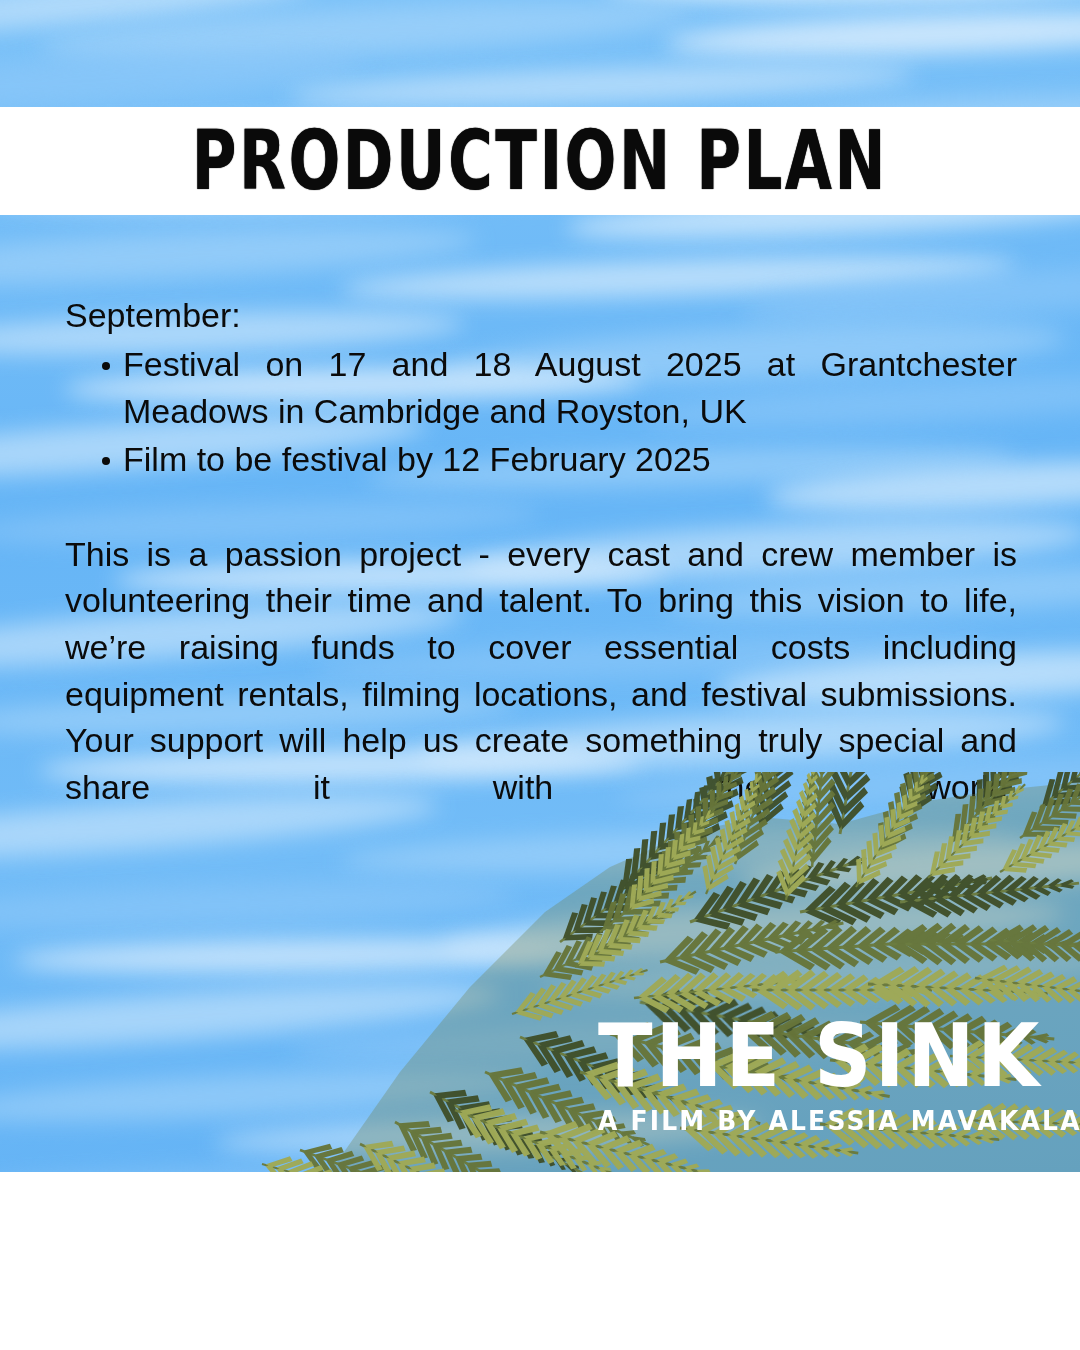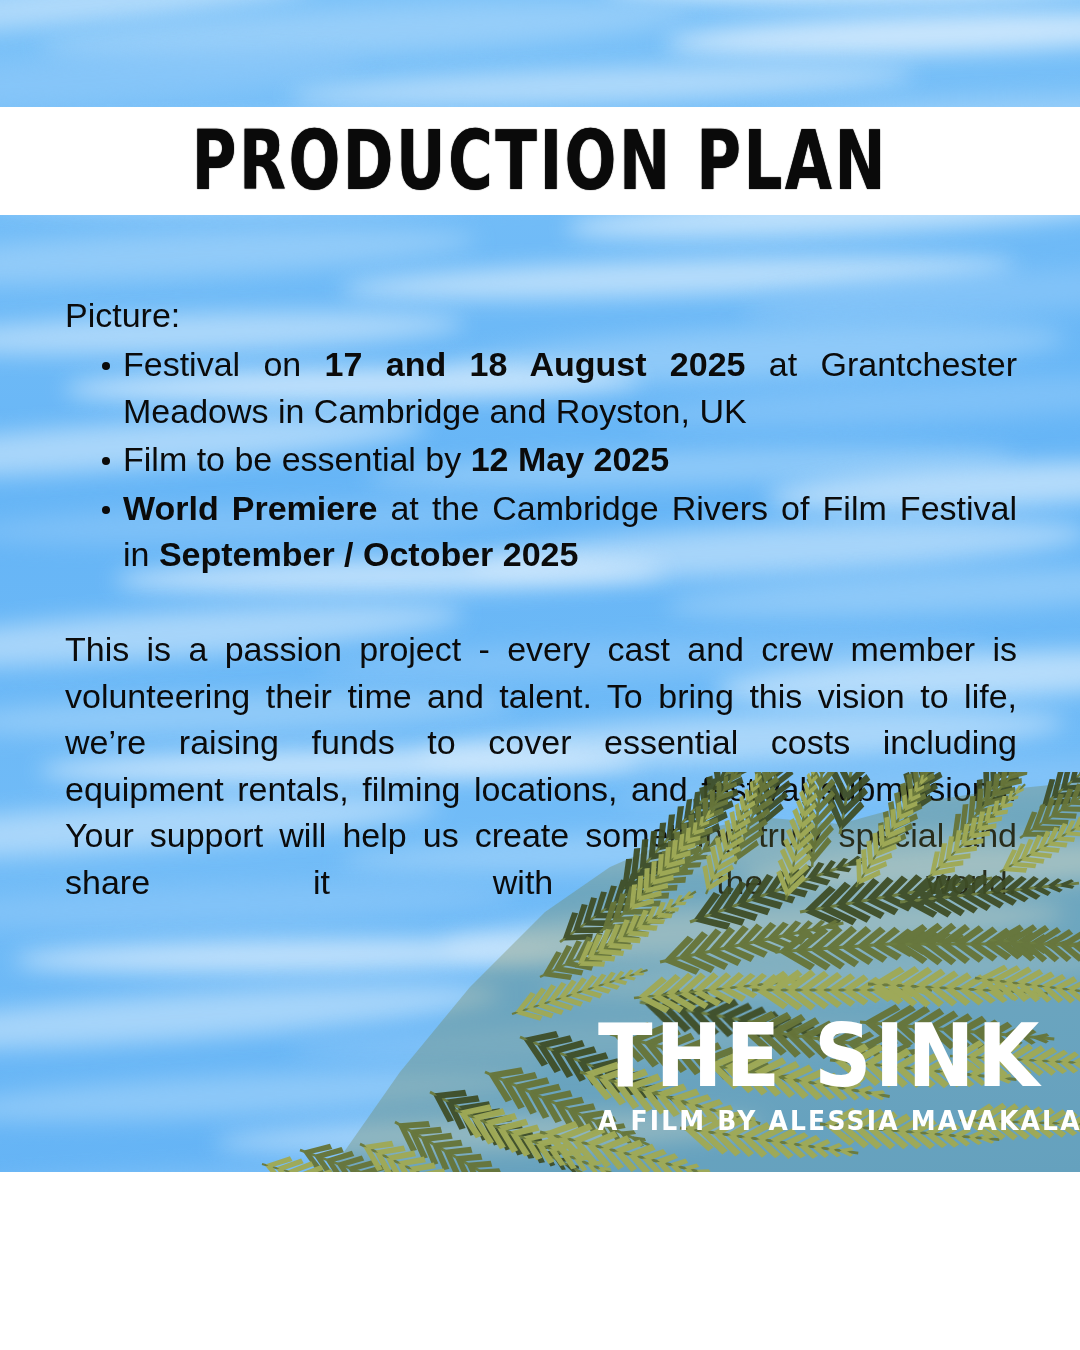--- a/index.html
+++ b/index.html
@@ -81,21 +81,21 @@
     margin:0 0 2px 0;
   }
   ul.timeline > li::before{
     content:"";
     position:absolute;
     left:37px;top:21px;
     width:8px;height:8px;
     border-radius:50%;
     background:#0b0b0b;
   }
-  ul.timeline > li b{font-weight:700;}
+  ul.timeline > li b{font-weight:400;}
 
   .para{
     margin:48px 0 0 0;
     font-size:34px;
     line-height:1.37;
     text-align:justify;
     text-justify:inter-word;
     width:952px;
   }
   .para::after{
@@ -196,25 +196,24 @@
         <div class="streak" style="left: 24%; top: 89%; width: 44%; height: 2.6%; background: rgb(200, 229, 252); opacity: 0.62; transform: rotate(-2deg);"></div>
         <div class="streak" style="left: -6%; top: 93%; width: 46%; height: 3.2%; background: rgb(143, 201, 249); opacity: 0.55; transform: rotate(-3deg);"></div>
       </div>
   </div>
 
   <div class="banner">
     <div class="banner-title">PRODUCTION PLAN</div>
   </div>
 
   <div class="content">
-    <p class="lead-label">Picture:</p>
+    <p class="lead-label">September:</p>
     <ul class="timeline" id="timeline-list">
         <li><span>Festival on </span><b>17 and 18 August 2025</b><span> at Grantchester Meadows in Cambridge and Royston, UK</span></li>
-        <li><span>Film to be essential by </span><b>12 May 2025</b></li>
-        <li><b>World Premiere</b><span> at the Cambridge Rivers of Film Festival in </span><b>September / October 2025</b></li>
+        <li><span>Film to be festival by </span><b>12 February 2025</b></li>
       </ul>
     <p class="para">This is a passion project - every cast and crew member is volunteering their time and talent. To bring this vision to life, we’re raising funds to cover essential costs including equipment rentals, filming locations, and festival submissions. Your support will help us create something truly special and share it with the world.</p>
   </div>
 
   <div class="foliage">
     <svg viewBox="0 0 1080 400" preserveAspectRatio="none" xmlns="http://www.w3.org/2000/svg">
       <defs>
         <linearGradient id="gLight" x1="0" y1="0" x2="0" y2="1">
           <stop offset="0%" stop-color="#b4b963"></stop>
           <stop offset="100%" stop-color="#8a9449"></stop>

